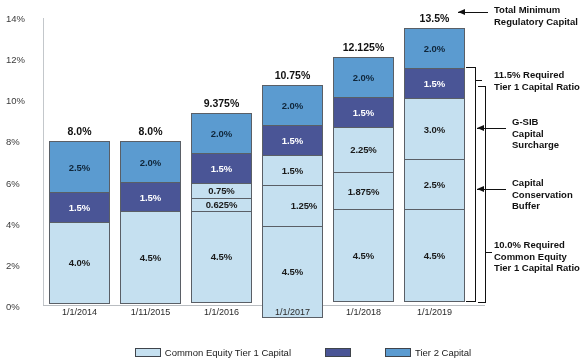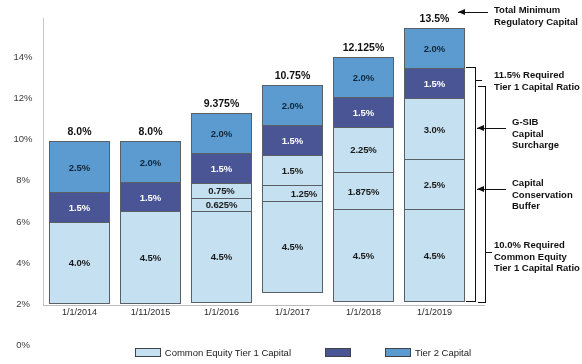--- a/index.html
+++ b/index.html
@@ -11,24 +11,23 @@
     overflow:hidden;
   }
   #root{position:relative;width:582px;height:364px;}
 
   
   .plot{position:absolute;left:44px;top:18px;width:426px;height:288px;}
   .yaxis-line{position:absolute;left:43px;top:18px;width:1px;height:288px;background:#c3c7cb;}
   .xaxis-line{position:absolute;left:43px;top:305px;width:442px;height:1px;background:#b9bdc1;}
 
   .ytick{
-    position:absolute;right:0;width:34px;text-align:center;
+    position:absolute;right:0;width:34px;text-align:left;
     font-size:9.5px;color:#3b3b3b;transform:translateY(-50%);
     white-space:nowrap;
-    margin-top:38px;
   }
   .ytick-wrap{position:absolute;left:0;top:0;width:40px;height:364px;}
 
   
   .bar{position:absolute;bottom:0;width:61px;}
   .seg{
     position:relative;box-sizing:border-box;
     border:1px solid #5a5f66;
     margin-top:-1px;
     display:flex;align-items:center;justify-content:center;
@@ -153,21 +152,21 @@
         <div class="bar" style="height: 221.143px;">
           <div class="seg t2" style="height: 41.1429px;">
             <span>2.0%</span>
           </div>
           <div class="seg at1" style="height: 30.8571px;">
             <span>1.5%</span>
           </div>
           <div class="seg cet1" style="height: 30.8571px;">
             <span>1.5%</span>
           </div>
-          <div class="seg cet1" style="height: 17px; padding-left: 23px;">
+          <div class="seg cet1" style="height: 42px; padding-left: 23px;">
             <span>1.25%</span>
           </div>
           <div class="seg cet1" style="height: 92.5714px;">
             <span>4.5%</span>
           </div>
         </div>
       </div>
       <div class="bar-total" style="left: 248.5px; top: 50.8571px;">10.75%</div>
       <div class="bar-col" style="left: 289px;">
         <div class="bar" style="height: 249.429px;">

